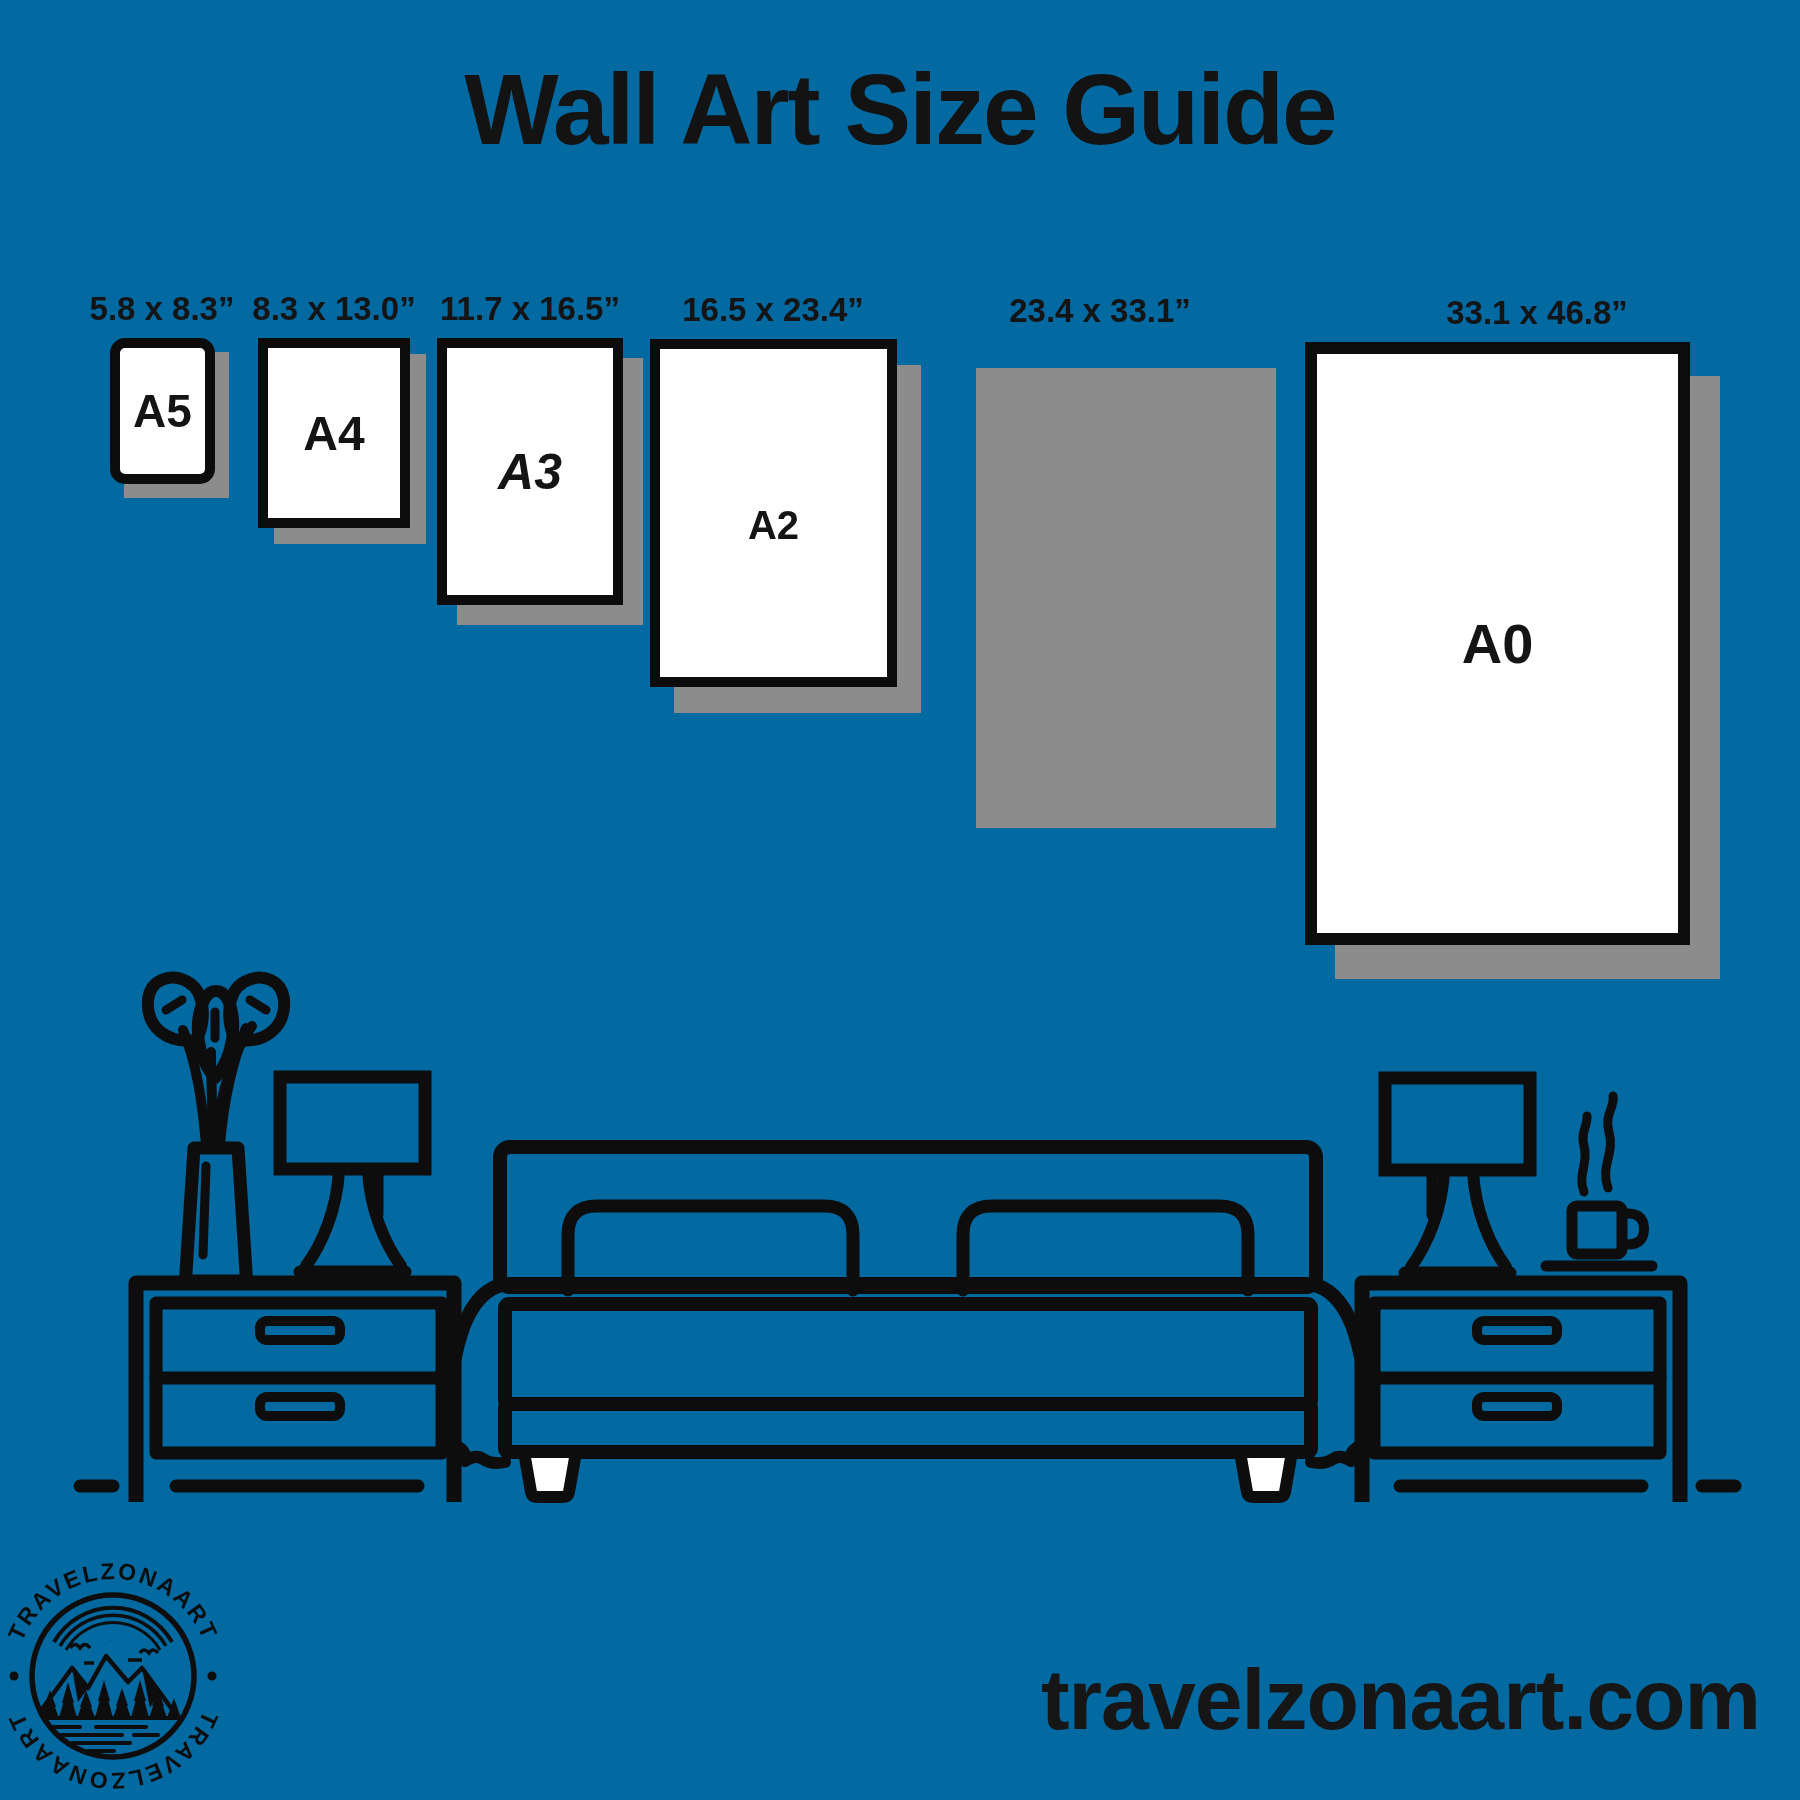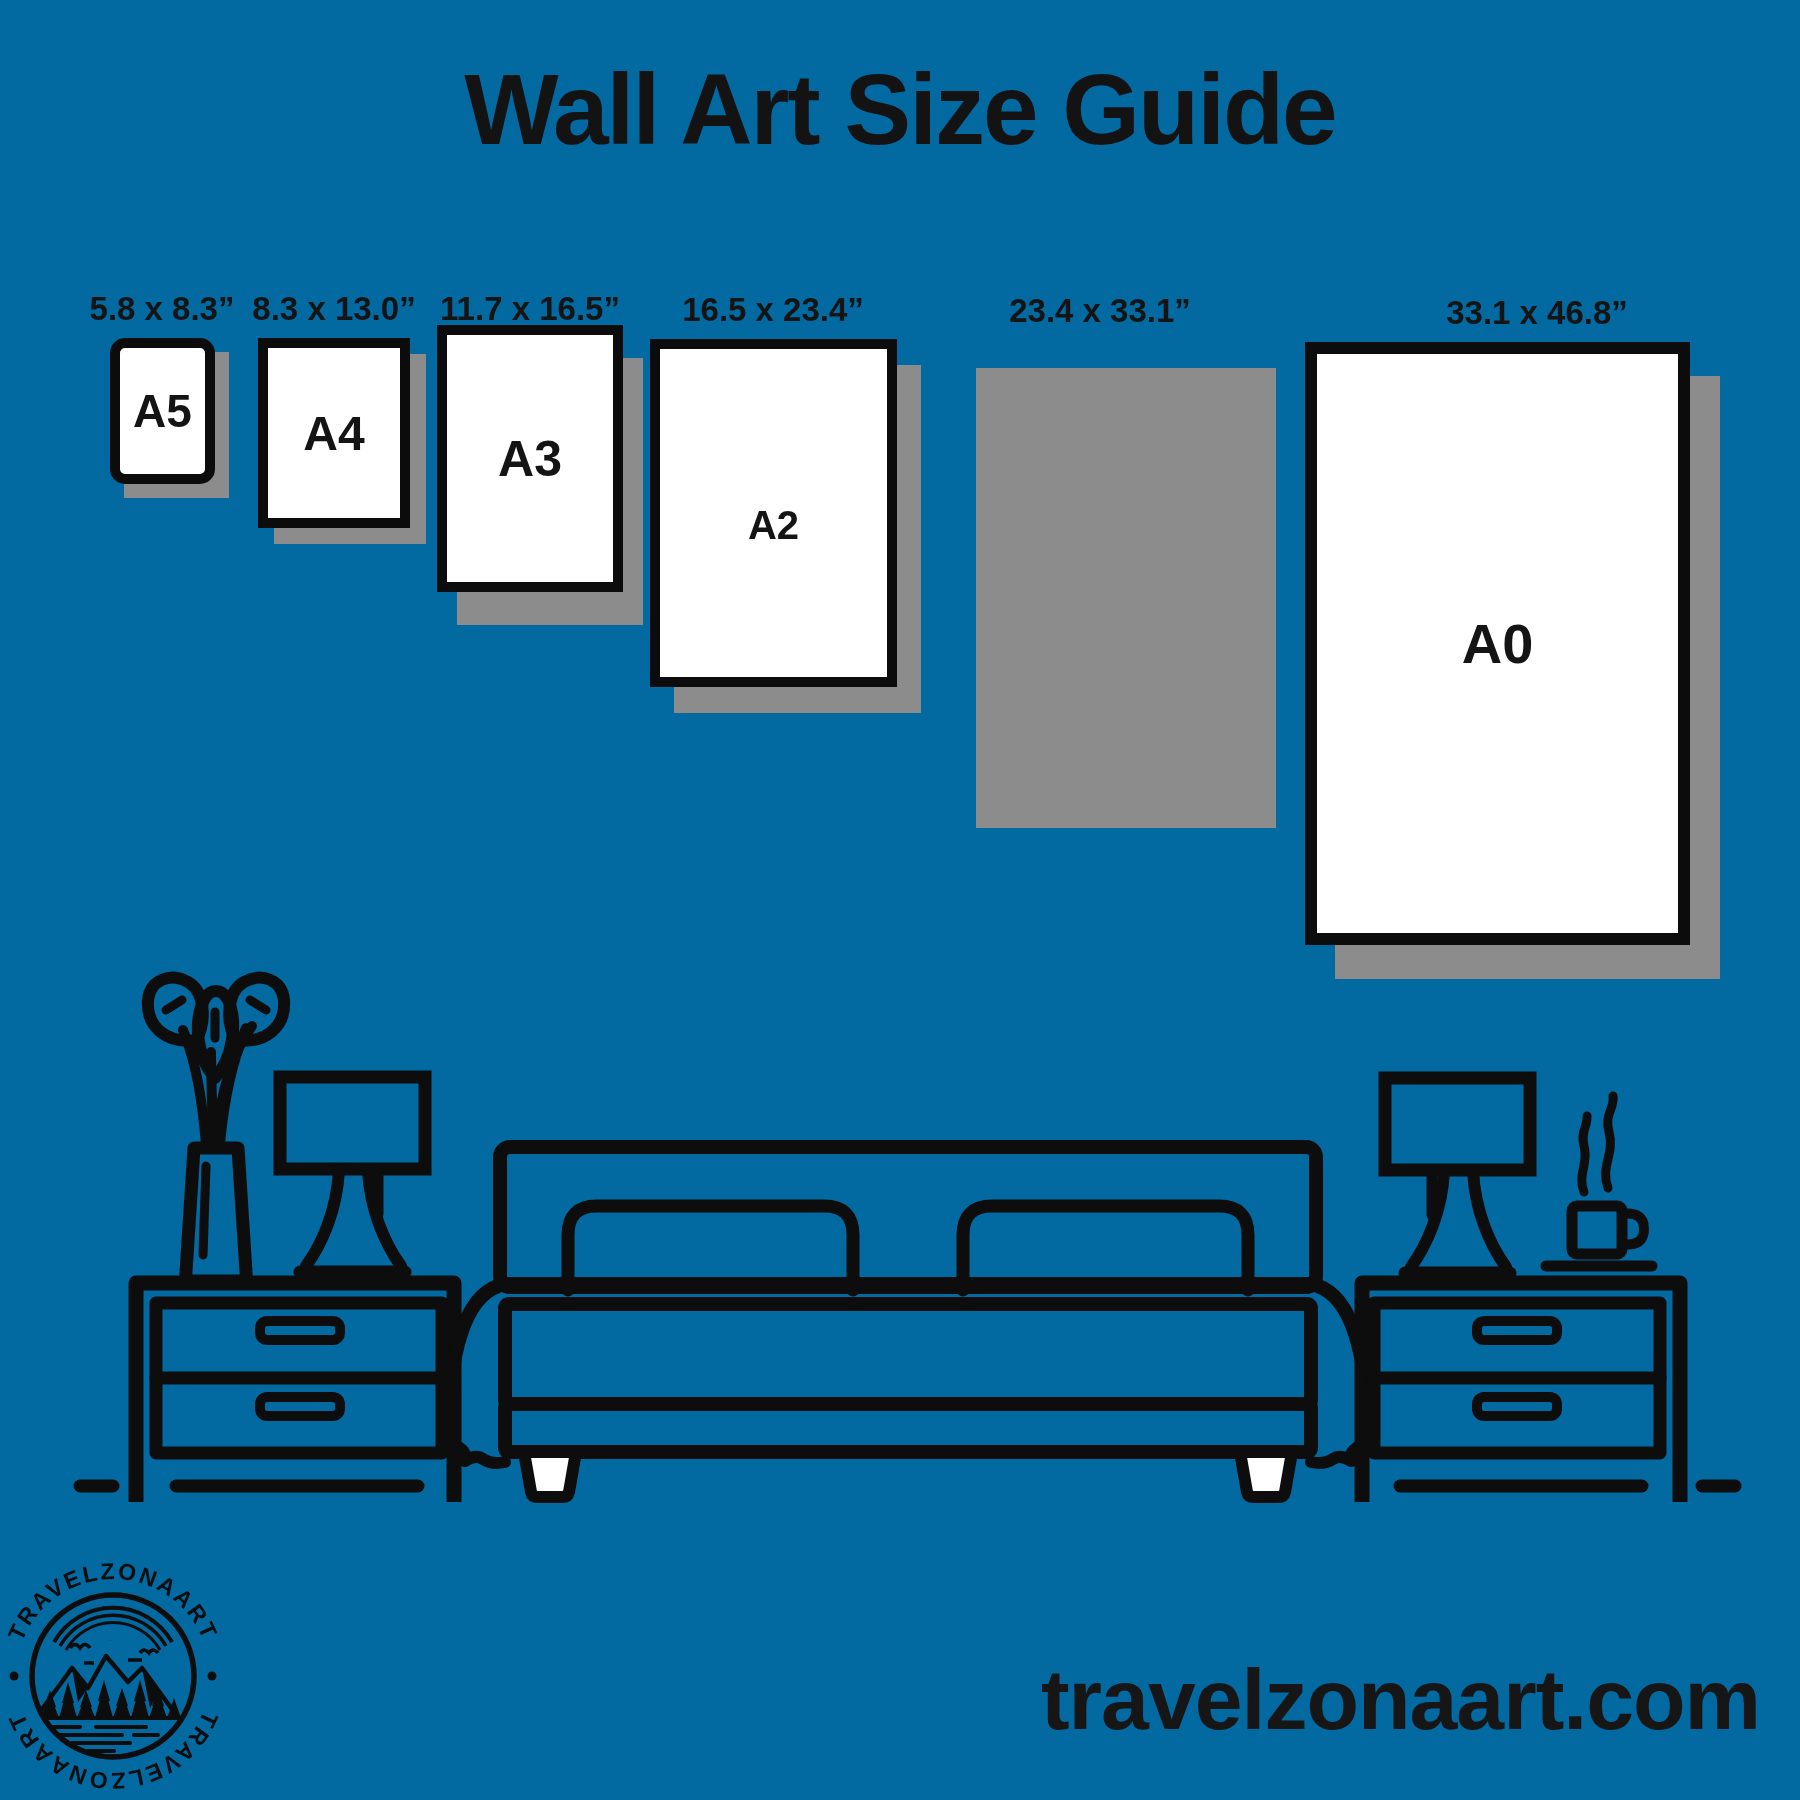--- a/index.html
+++ b/index.html
@@ -43,21 +43,21 @@
   </div>
 
   <div class="frame-shadow" style="left:274px; top:354px; width:152px; height:190px;"></div>
   <div class="size-label" style="left:334px; top:290px;">8.3 x 13.0”</div>
   <div class="frame" style="left:258px; top:338px; width:152px; height:190px;">
     <span class="frame-letter" style="font-size:48px;">A4</span>
   </div>
 
   <div class="frame-shadow" style="left:457px; top:358px; width:186px; height:267px;"></div>
   <div class="size-label" style="left:530px; top:290px;">11.7 x 16.5”</div>
-  <div class="frame" style="left:437px; top:325px; width:186px; height:267px;">
+  <div class="frame" style="left:437px; top:338px; width:186px; height:267px;font-style:italic;">
     <span class="frame-letter" style="font-size:50px;">A3</span>
   </div>
 
   <div class="frame-shadow" style="left:674px; top:365px; width:247px; height:348px;"></div>
   <div class="size-label" style="left:773px; top:291px;">16.5 x 23.4”</div>
   <div class="frame" style="left:650px; top:339px; width:247px; height:348px;">
     <span class="frame-letter" style="font-size:40px;margin-top:24px;">A2</span>
   </div>
 
   <div class="frame-shadow" style="left:976px; top:368px; width:300px; height:460px;"></div>

